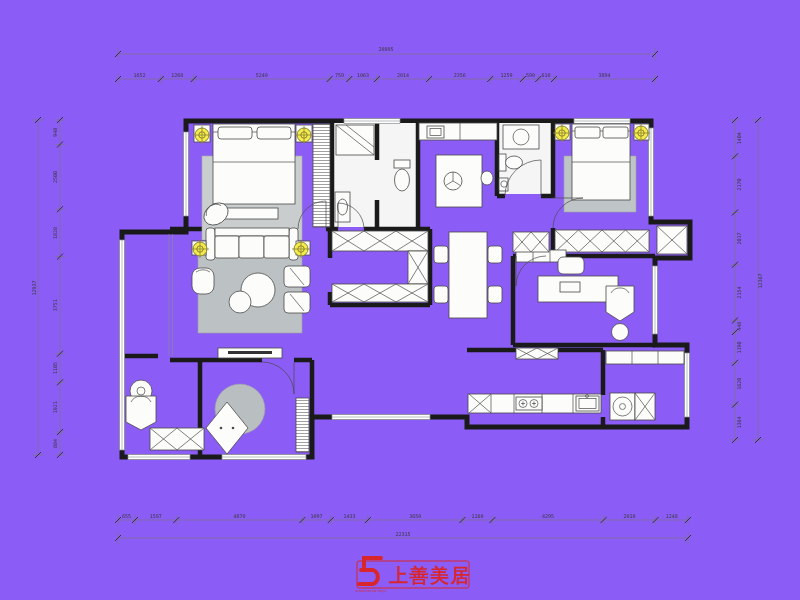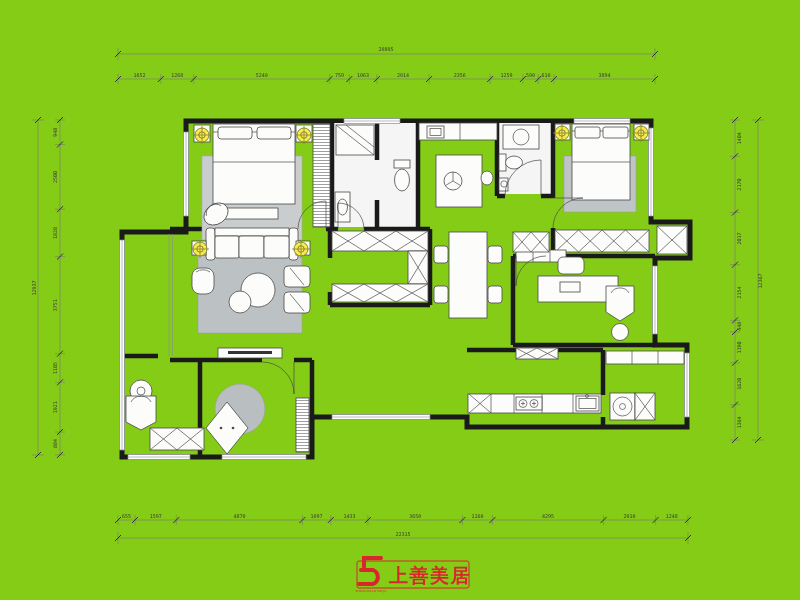--- a/index.html
+++ b/index.html
@@ -1,16 +1,16 @@
 <!DOCTYPE html>
 <html><head>
 <meta charset="utf-8">
 <style>
   html,body{margin:0;padding:0;background:#ffffff;}
-  .stage{position:relative;width:800px;height:600px;background:#84cc16;overflow:hidden;}
+  .stage{position:relative;width:800px;height:600px;background:#8b5cf6;overflow:hidden;}
   svg{position:absolute;left:0;top:0;}
   .dim{font:5px "DejaVu Sans Mono","Liberation Mono",monospace;fill:#3a3a3a;}
   .dl{stroke:#787878;stroke-width:.6;}
   .ds{stroke:#333;stroke-width:1;}
   .wall{stroke:#1a1a1a;fill:none;}
   .fur{fill:#fcfcfb;stroke:#4a4a4a;stroke-width:.8;}
   .thin{stroke:#4a4a4a;stroke-width:.7;fill:none;}
   .win{fill:#ffffff;stroke:#8a8f90;stroke-width:.7;}
   .glz{stroke:#8a8f90;stroke-width:.6;}
   .logoTxt{font-family:"DejaVu Sans","Liberation Sans",sans-serif;font-weight:bold;}

